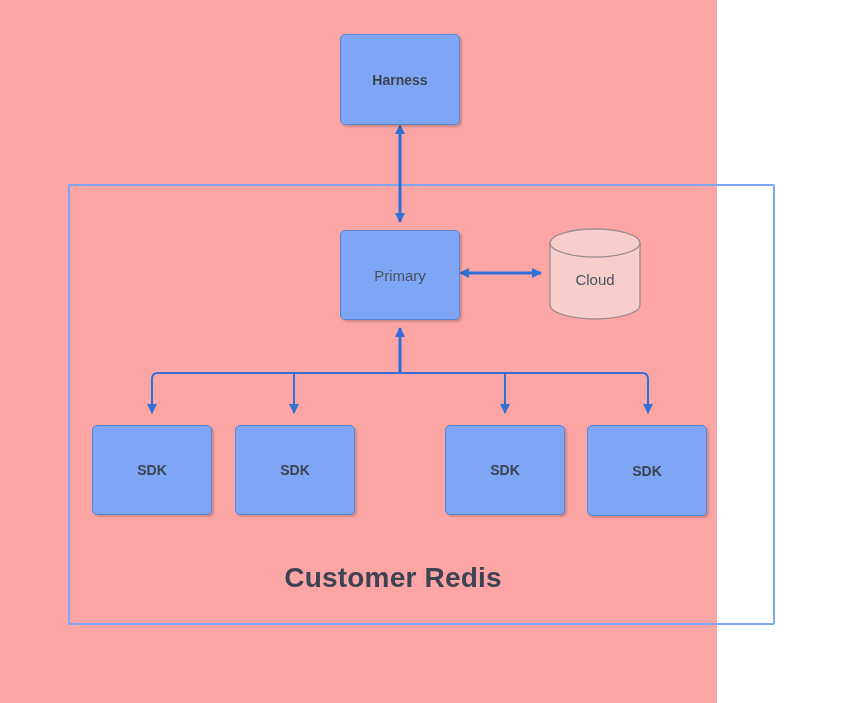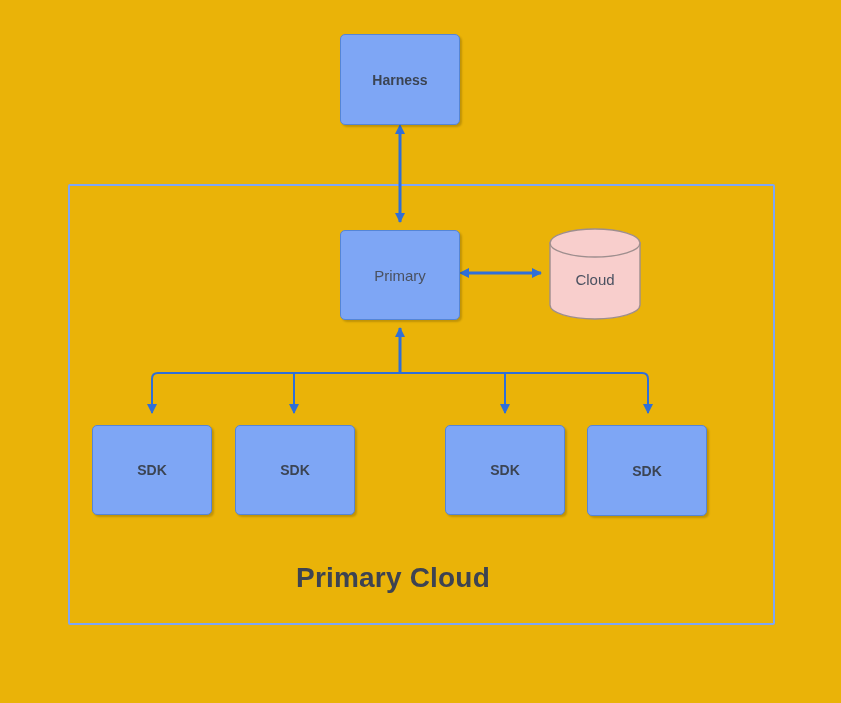--- a/index.html
+++ b/index.html
@@ -8,23 +8,23 @@
     background: #ffffff;
   }
   body {
     width: 841px;
     height: 703px;
     font-family: "Liberation Sans", sans-serif;
     overflow: hidden;
   }
   #canvas {
     position: relative;
-    width: 841px;
+    width: 717px;
     height: 703px;
-    background: #eab308;
+    background: #fca5a5;
   }
   #edges {
     position: absolute;
     left: 0;
     top: 0;
     width: 841px;
     height: 703px;
     pointer-events: none;
   }
 
@@ -180,15 +180,15 @@
   </div>
 
   <div class="node" id="node-sdk-3">
     <span class="node-label bold">SDK</span>
   </div>
 
   <div class="node" id="node-sdk-4">
     <span class="node-label bold">SDK</span>
   </div>
 
-  <div class="cloud-label">Primary Cloud</div>
+  <div class="cloud-label">Customer Redis</div>
 
 </div>
 
 </body></html>

